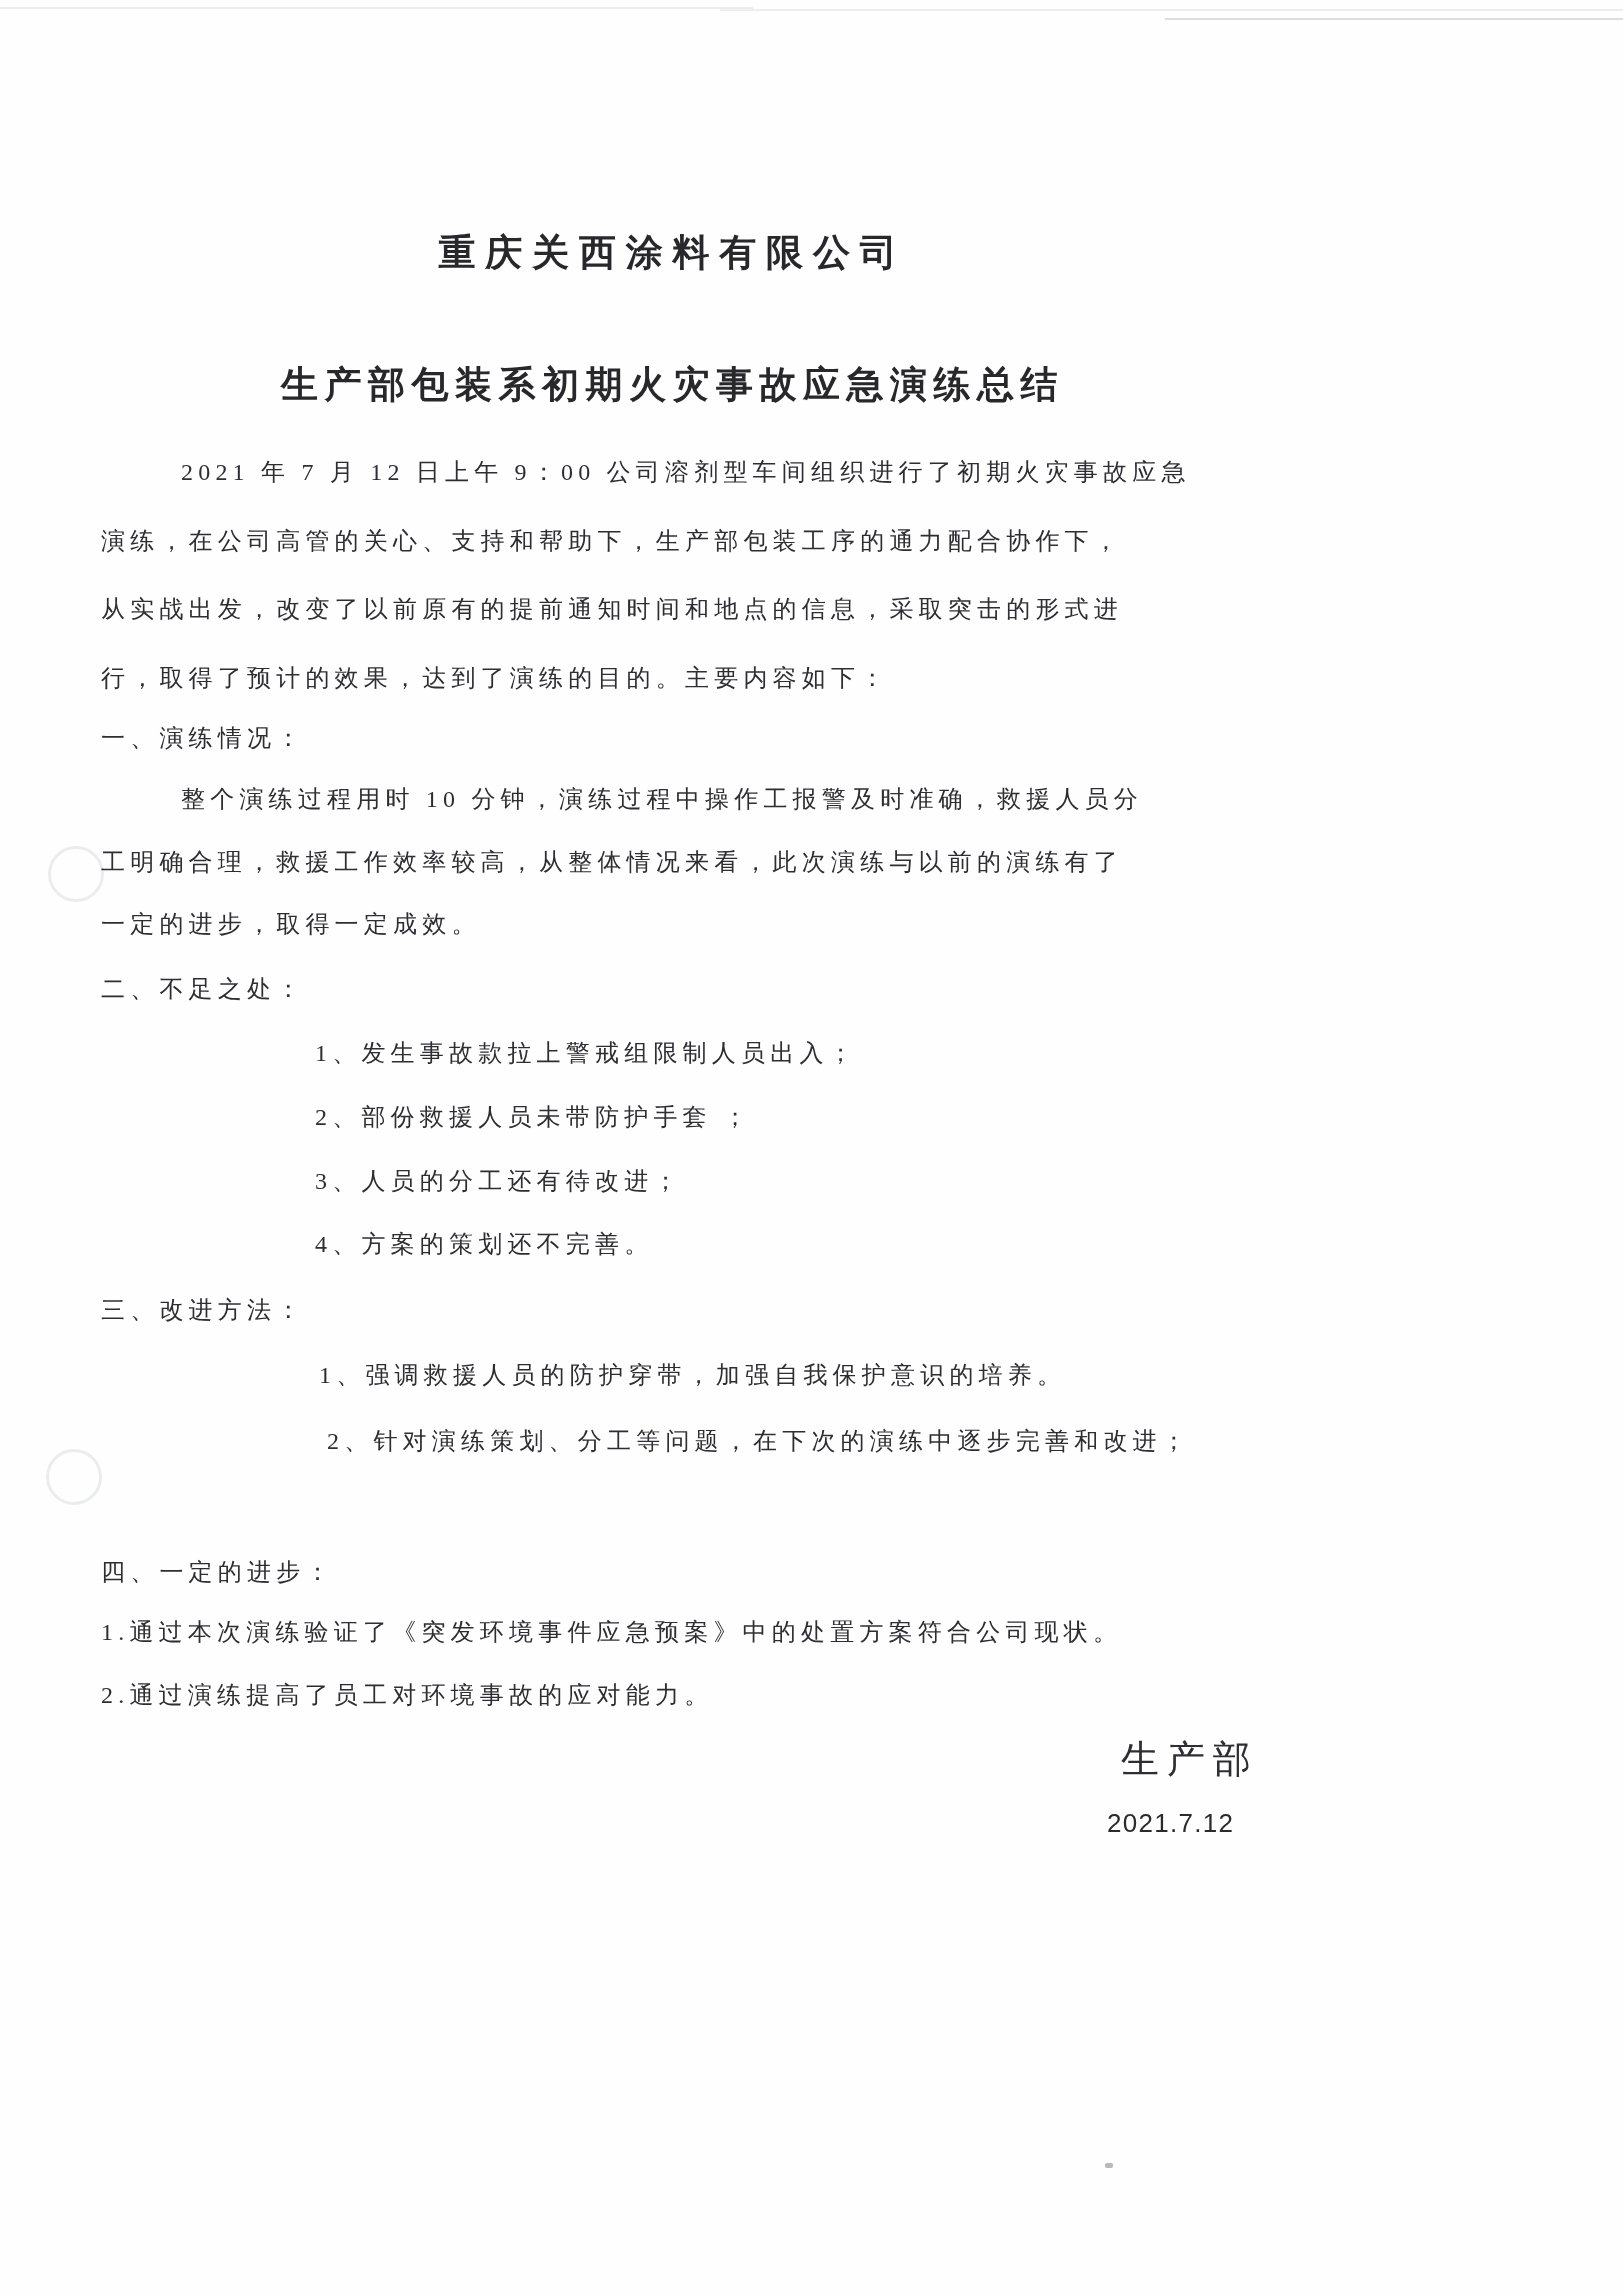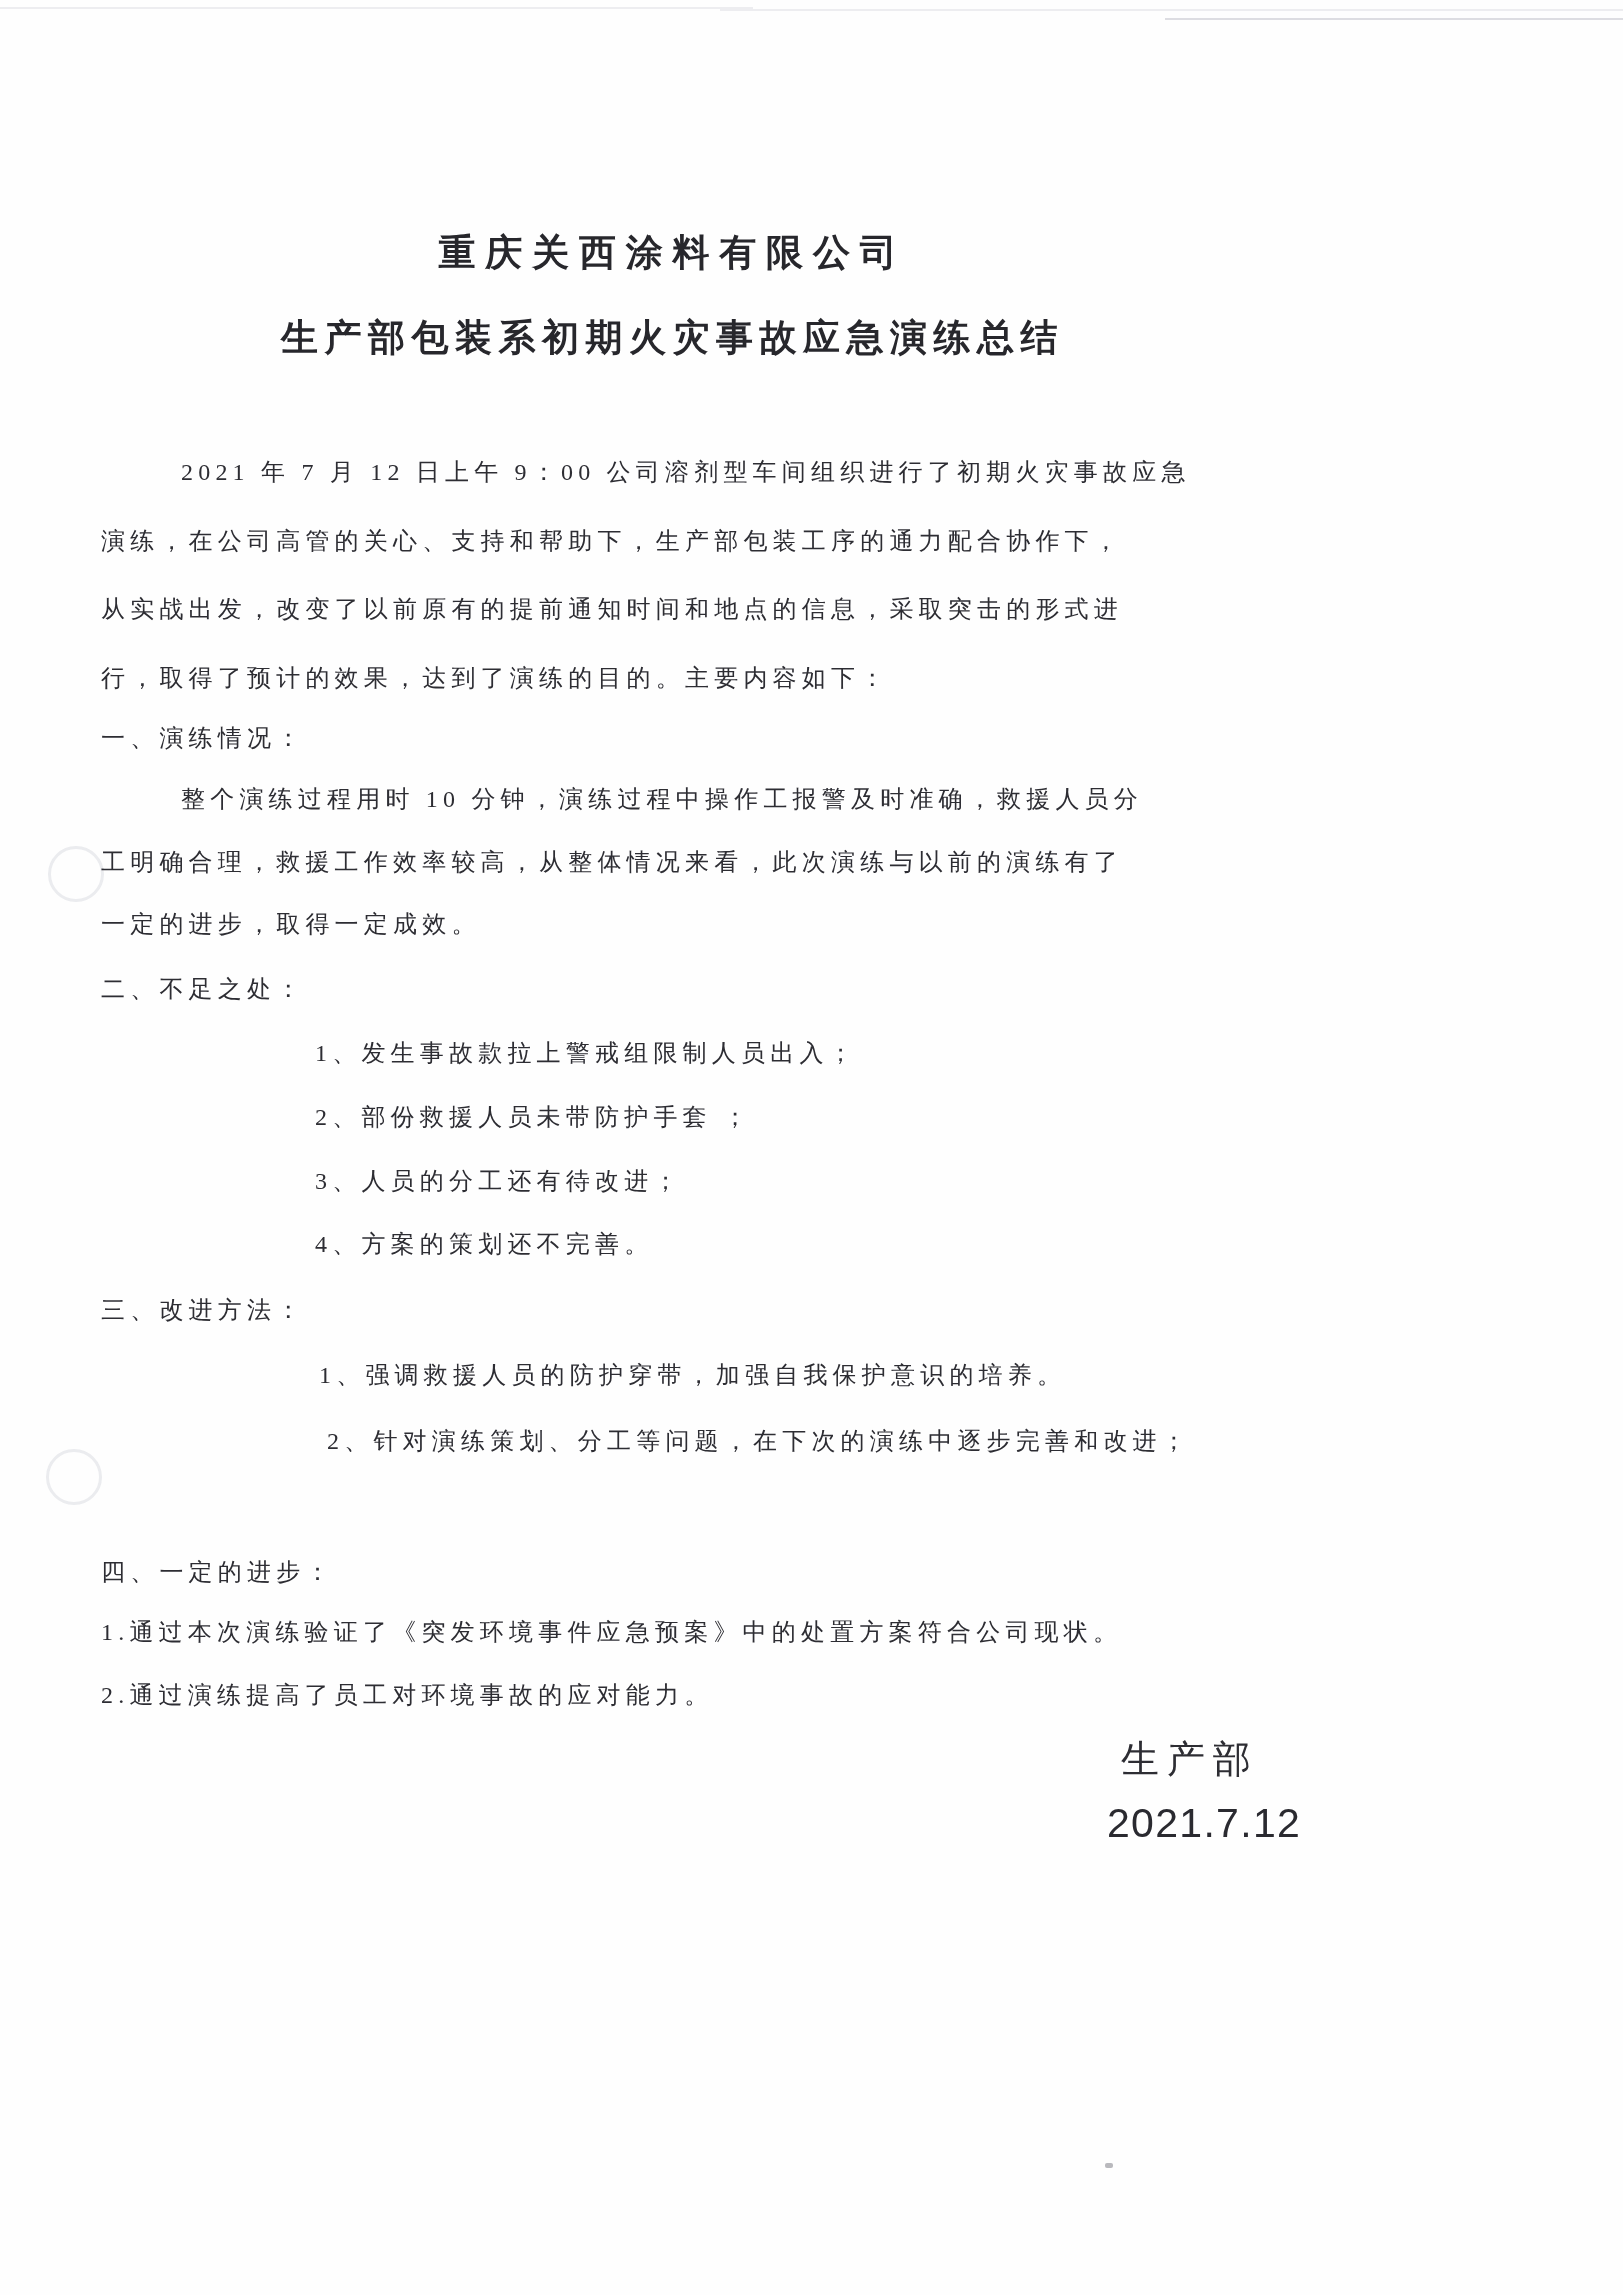--- a/index.html
+++ b/index.html
@@ -27,24 +27,24 @@
     color:#2d2d33;
     letter-spacing:5.2px;
     white-space:nowrap;
   }
   .title {
     position:absolute; left:0; width:1345px;
     text-align:center; font-weight:bold; color:#27272c;
     white-space:nowrap;
   }
   .title.t1 { font-size:37px; letter-spacing:9.8px; }
-  .title.t2 { font-size:37px; letter-spacing:6.5px; }
+  .title.t2 { font-size:37px; letter-spacing:6.5px;margin-top:47px; }
   .heading { font-weight:normal; }
   .sig { font-size:38px; }
-  .date { font-family:"Liberation Sans","DejaVu Sans",sans-serif; font-size:41px; letter-spacing:1.3px; color:#2a2a30; }
+  .date { font-family:"Liberation Sans","DejaVu Sans",sans-serif; font-size:26px; letter-spacing:1.3px; color:#2a2a30; }
 </style>
 </head>
 <body>
 
 <div class="page">
 
   <div class="scan-line" style="top:6.5px; left:0; width:753px; height:2.6px;"></div>
   <div class="scan-line" style="top:9.2px; left:720px; width:903px; height:2px;"></div>
   <div class="scan-line dark" style="top:17.7px; left:1165px; width:458px; height:2.6px;"></div>
   <div class="hole-punch" style="left:48px; top:846px;"></div>

